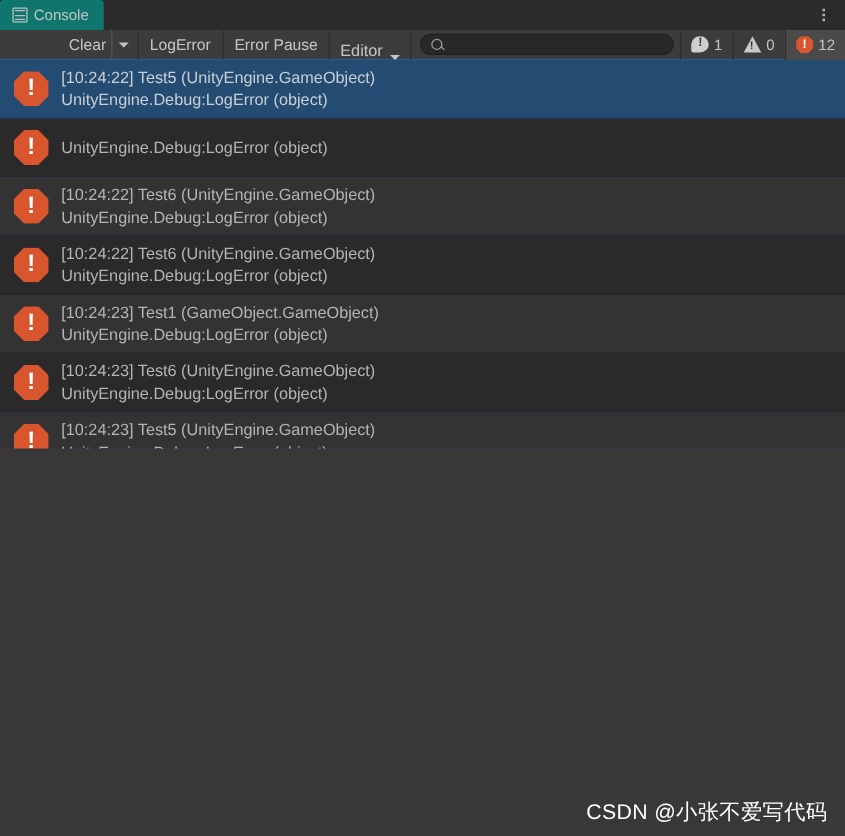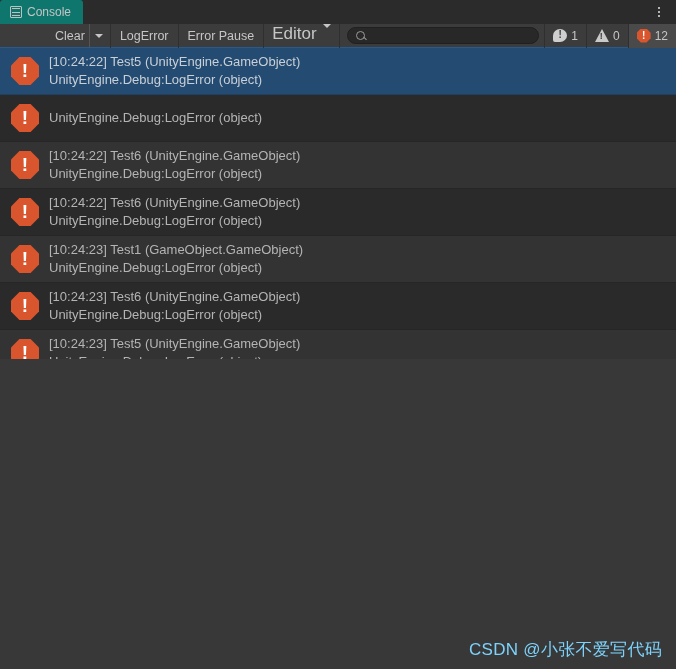--- a/index.html
+++ b/index.html
@@ -103,23 +103,23 @@
     cursor: pointer;
   }
   .caret {
     width: 0; height: 0;
     border-left: 4px solid transparent;
     border-right: 4px solid transparent;
     border-top: 4px solid #c6c6c6;
   }
 
   .editor-dd {
-    display: flex; align-items: flex-start; gap: 6px;
+    display: flex; align-items: flex-end; gap: 6px;
     height: 24px; padding: 0 8px;
-    color: #c6c6c6; font-size: 17px;
+    color: #c6c6c6; font-size: 13px;
     border-right: 1px solid #2f2f2f;
     cursor: pointer;
   }
 
   .search-wrap {
     flex: 1;
     display: flex;
     align-items: center;
     padding: 0 5px 0 7px;
   }
@@ -279,21 +279,21 @@
   .detailpane {
     background: #383838;
     flex: 1 0 auto;
     position: relative;
   }
 
   .watermark {
     position: absolute;
     right: 14px;
     bottom: 8px;
-    color: #7dd3fc;
+    color: #ffffff;
     font-size: 17px;
     letter-spacing: 0.3px;
     white-space: nowrap;
   }
 </style>
 </head>
 <body>
 
 <div class="window">
 

